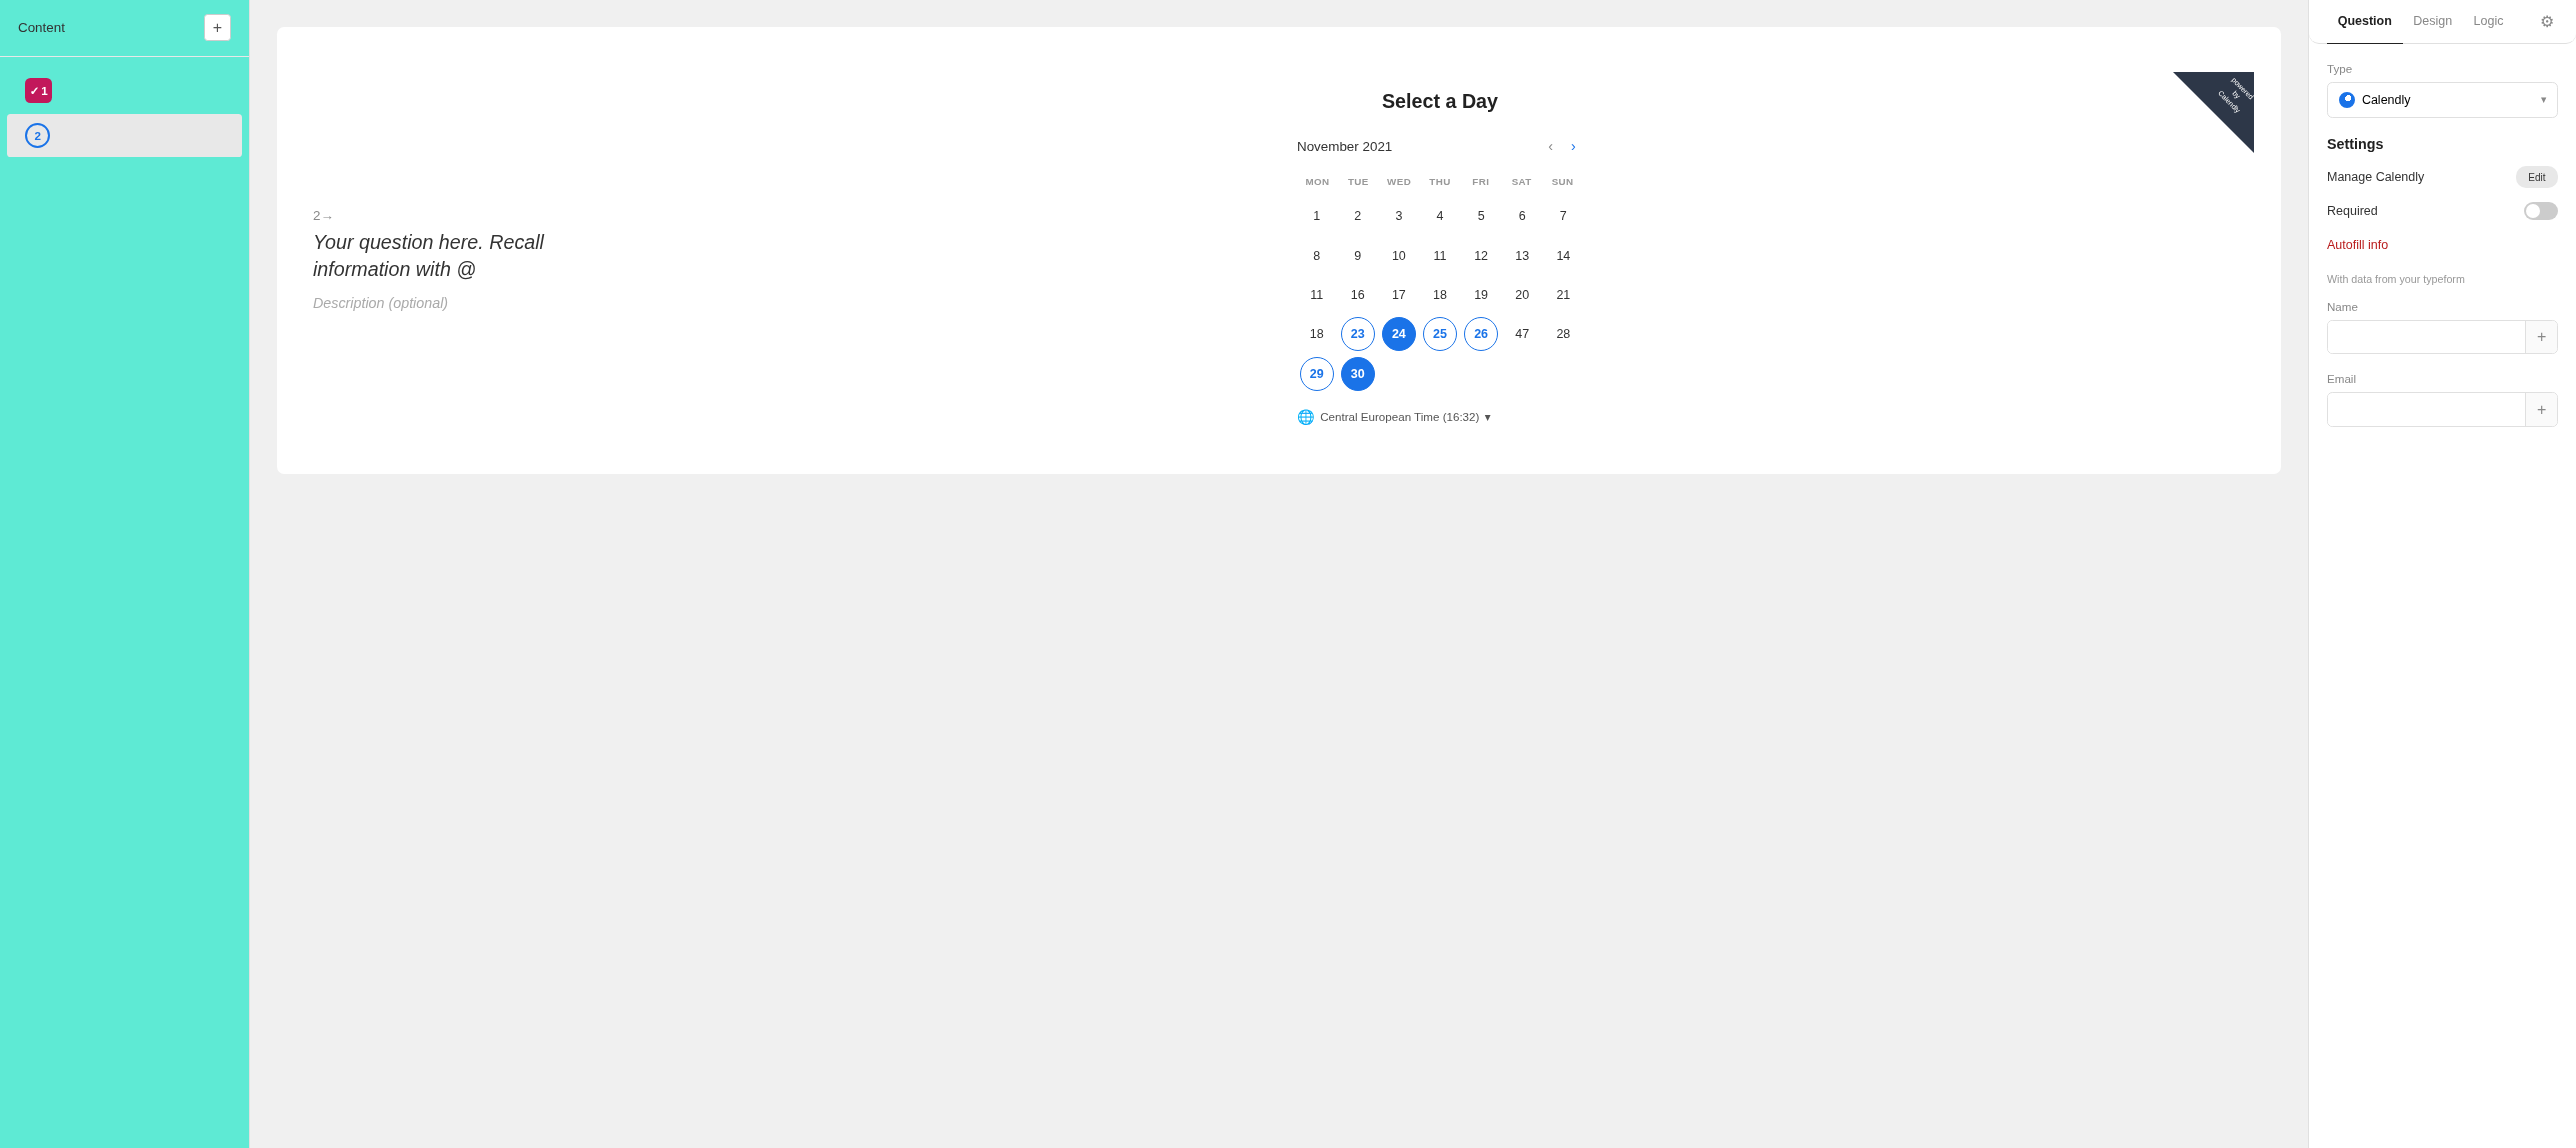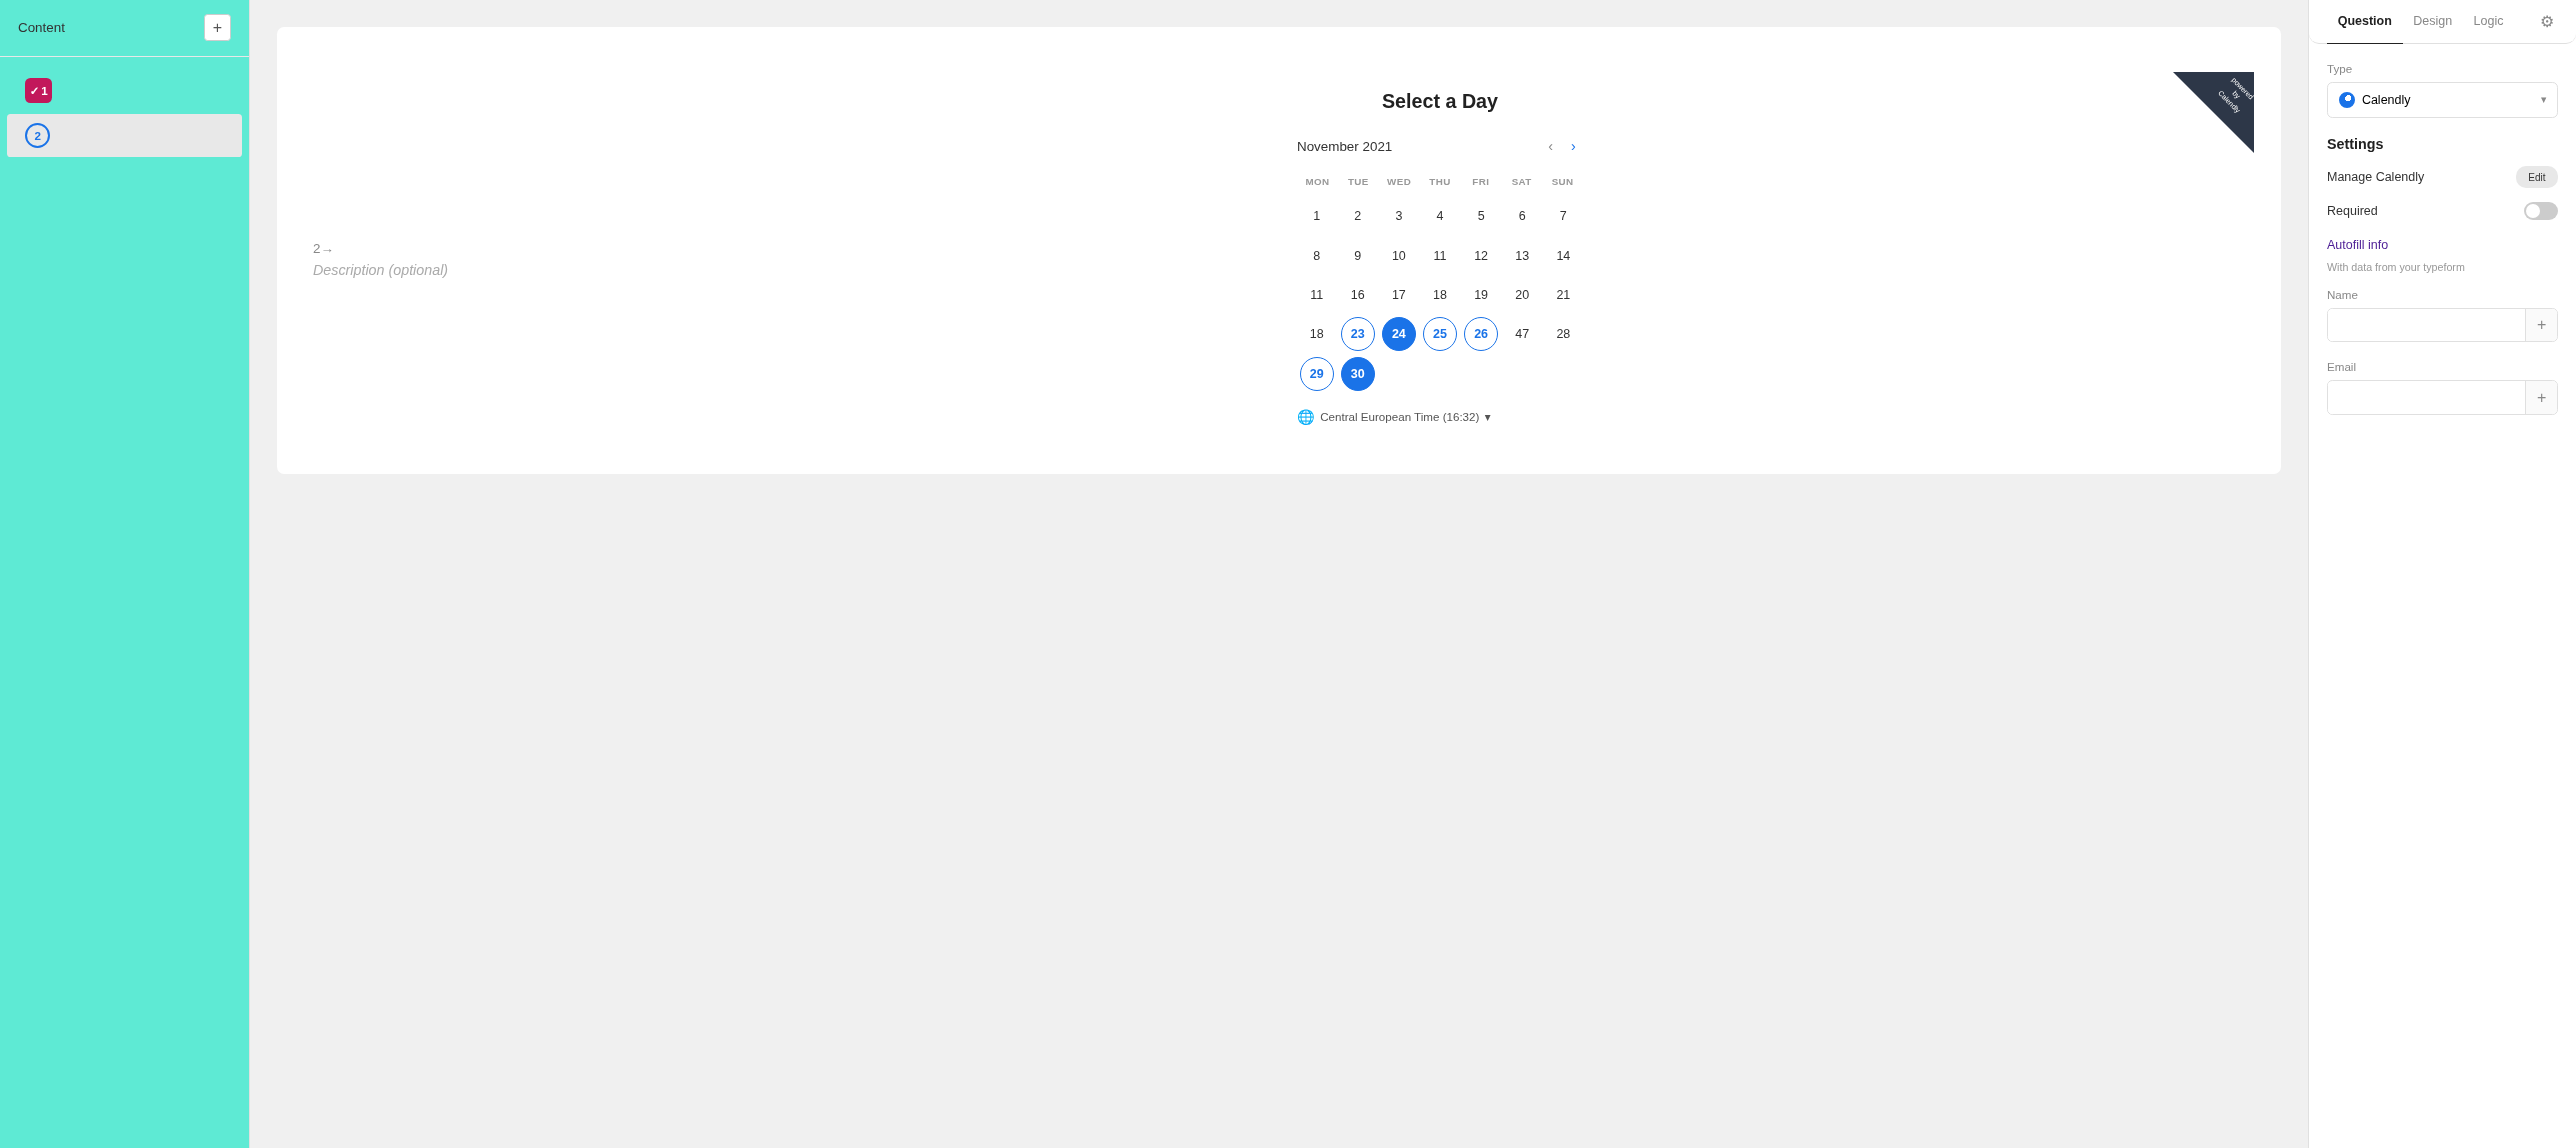--- a/index.html
+++ b/index.html
@@ -327,21 +327,21 @@
     .toggle::after {
       content: '';
       position: absolute;
       top: 1.8px; left: 1.8px;
       width: 14.3px; height: 14.3px;
       background: #fff;
       border-radius: 50%;
       transition: left 0.2s;
     }
     .autofill-section { margin-bottom: 14.3px; }
-    .autofill-title { font-size: 12.5px; font-weight: 500; color: #4c1d95; margin-bottom: 9px; }
+    .autofill-title { font-size: 12.5px; font-weight: 500; color: #b91c1c; margin-bottom: 21px; }
     .autofill-sub { font-size: 10.7px; color: #999; }
     .input-row {
       display: flex;
       align-items: center;
       border: 0.9px solid #e0e0e0;
       border-radius: 5.4px;
       overflow: hidden;
       margin-bottom: 10.7px;
     }
     .input-field {
@@ -385,20 +385,21 @@
   </div>
 </div>
 
 <div class="main-content">
   <div class="question-card">
 
     <div class="question-left">
       <div class="question-number">
         <span>2</span><span>→</span>
       </div>
+      <div class="question-text">Your question here. Recall information with @</div>
       <div class="question-desc">Description (optional)</div>
     </div>
 
     <div class="calendar-section">
 
       <div class="calendly-badge">
         <div class="calendly-badge-text">powered<br>by<br>Calendly</div>
       </div>
 
       <div class="calendar-title">Select a Day</div>

